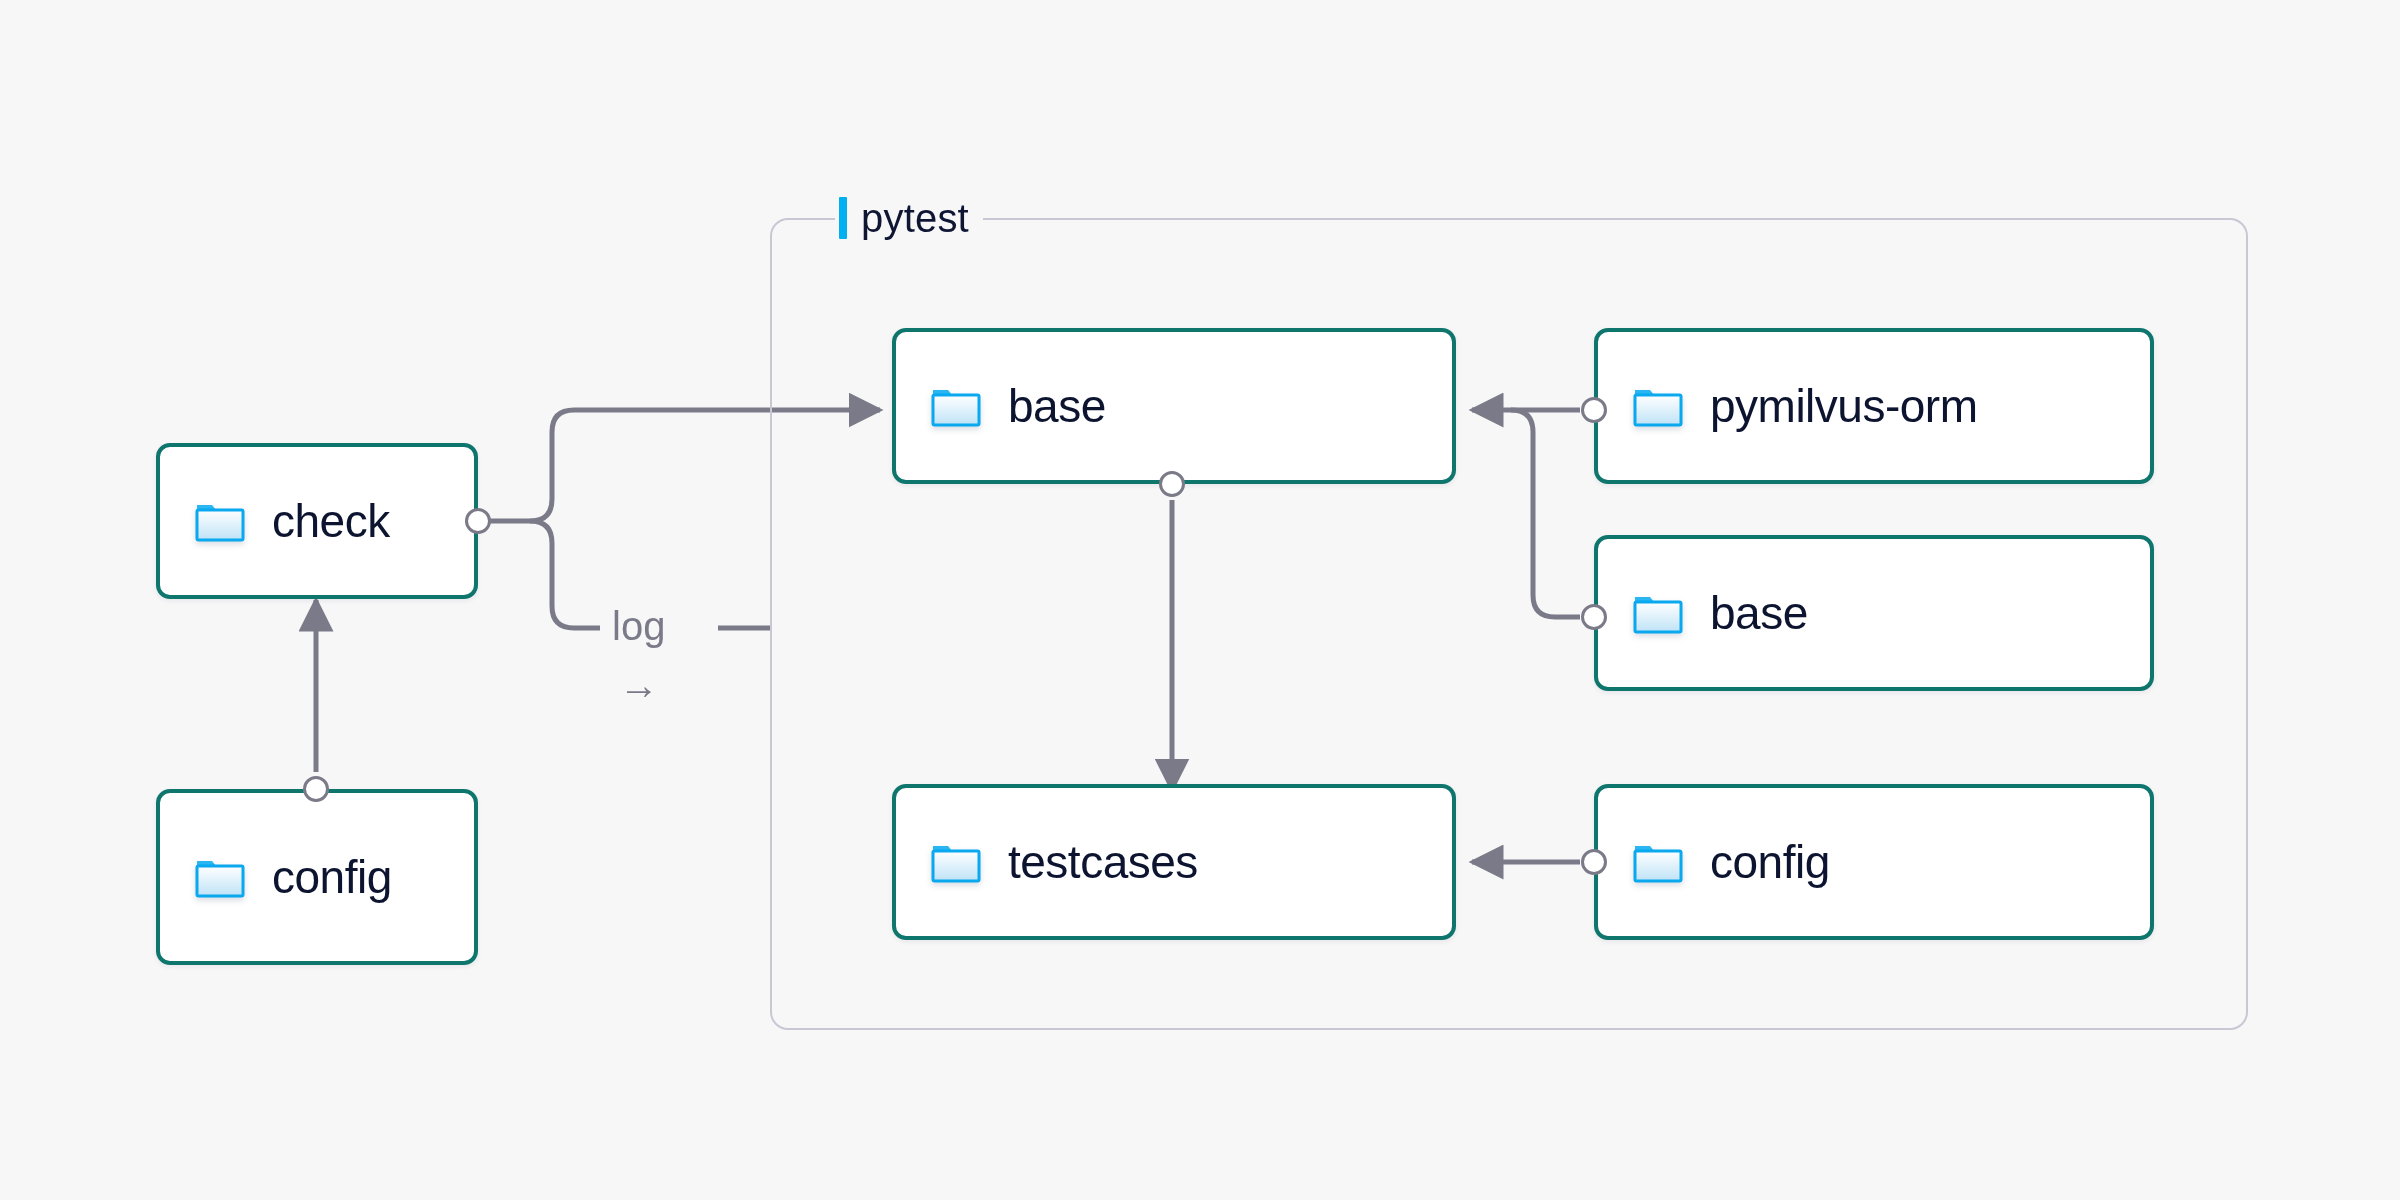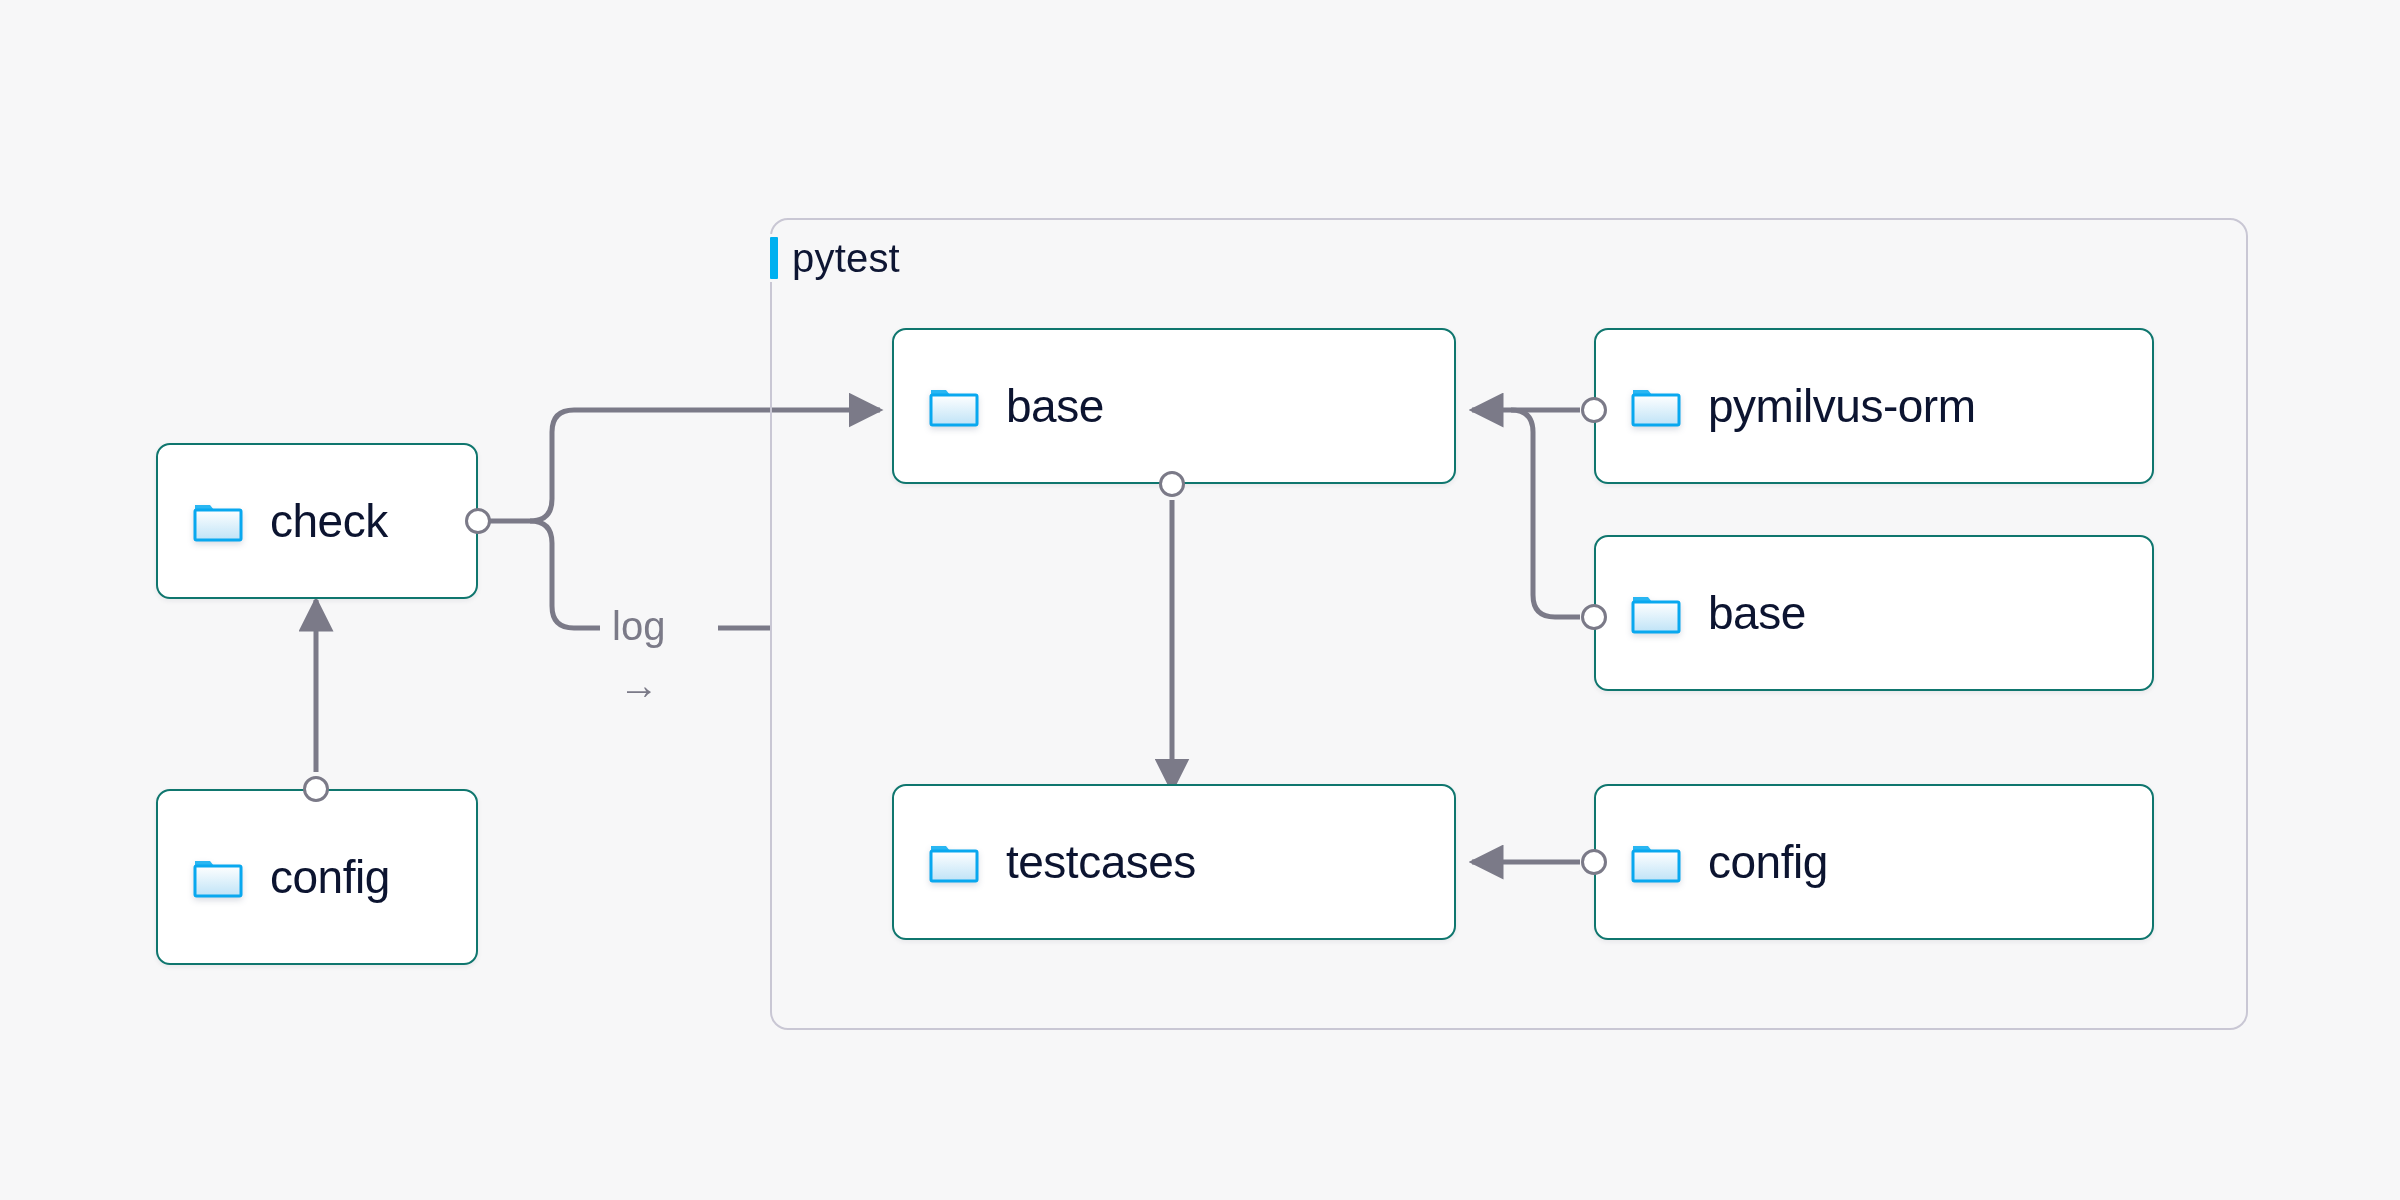--- a/index.html
+++ b/index.html
@@ -55,21 +55,21 @@
     color: #0e1633;
     letter-spacing: 0.2px;
     white-space: nowrap;
   }
 
   
   .node {
     position: absolute;
     box-sizing: border-box;
     background: #ffffff;
-    border: 2px solid #0f766e;
+    border: 4px solid #0f766e;
     border-radius: 14px;
     display: flex;
     align-items: center;
     box-shadow: 0 2px 5px rgba(30,30,60,0.07);
   }
   .node-inner {
     display: flex;
     align-items: center;
     gap: 26px;
     padding-left: 34px;
@@ -147,21 +147,21 @@
     <path d="M 1172 500 L 1172 790" fill="none" stroke="#7b7a88" stroke-width="5" marker-end="url(#arrow)"></path>
 
     <path d="M 1580 410 L 1472 410" fill="none" stroke="#7b7a88" stroke-width="5" marker-end="url(#arrow)"></path>
     <path d="M 1580 617 L 1555 617 Q 1533 617 1533 595 L 1533 432 Q 1533 410 1511 410" fill="none" stroke="#7b7a88" stroke-width="5"></path>
 
     <path d="M 1580 862 L 1472 862" fill="none" stroke="#7b7a88" stroke-width="5" marker-end="url(#arrow)"></path>
   </svg>
 
   <div class="group-box" style="left:770px; top:218px; width:1478px; height:812px;"></div>
 
-  <div class="group-label" style="left:766px; top:194px;margin-top:40px;">
+  <div class="group-label" style="left:835px; top:194px;">
     <span class="group-accent"></span>
     <span class="group-title">pytest</span>
   </div>
 
   <div class="edge-label" style="left:604px; top:604px;">
     <span>log</span>
     <span class="arrow-glyph">→</span>
   </div>
 
   <div class="node" style="left:156px; top:443px; width:322px; height:156px;">

